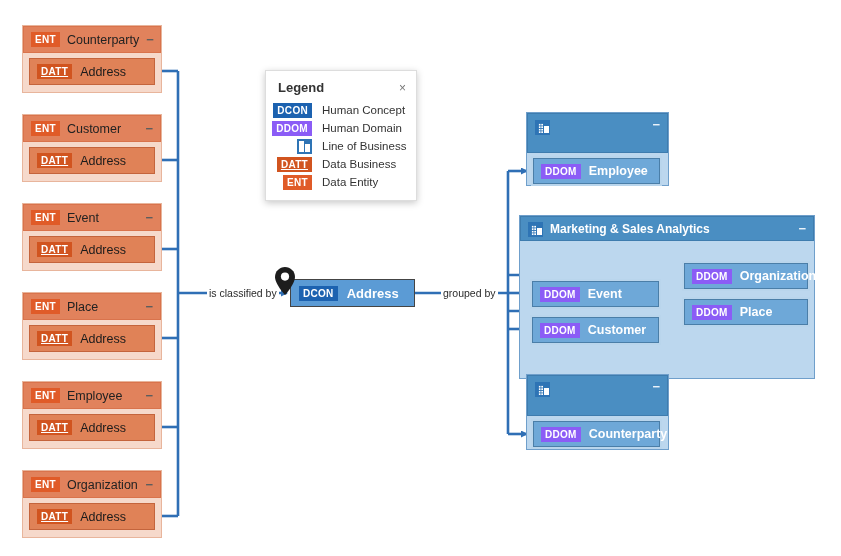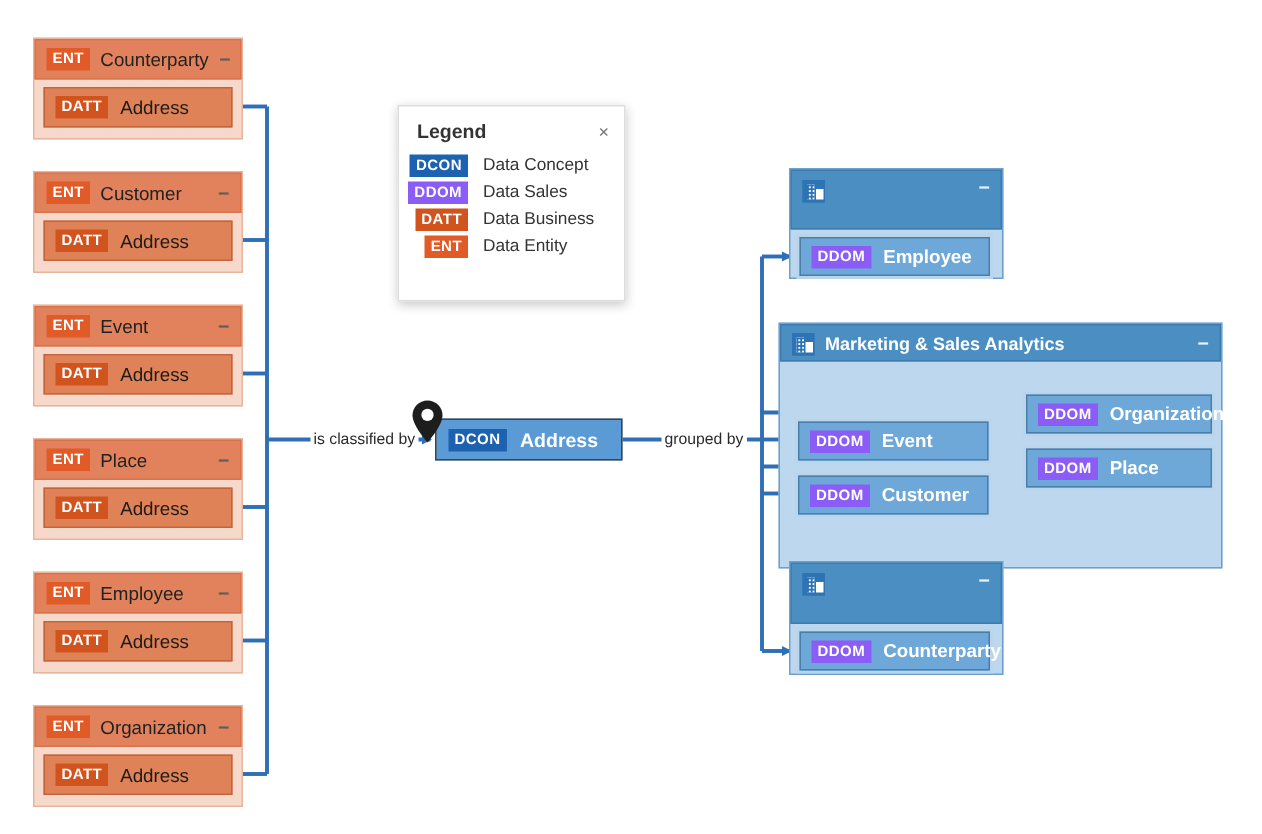--- a/index.html
+++ b/index.html
@@ -33,21 +33,21 @@
     padding:0 7px;box-sizing:border-box;
   }
 
   
   .pill{
     display:inline-block;font-size:10px;font-weight:bold;color:#fff;
     letter-spacing:.3px;line-height:13px;padding:1px 4px;
     box-sizing:border-box;white-space:nowrap;
   }
   .pill-ent{background:#e05b28;}
-  .pill-datt{background:#d1541f;}
+  .pill-datt{background:#d1541f;text-decoration:underline;}
   .pill-dcon{background:#1c62b0;}
   .pill-ddom{background:#8b5cf6;}
 
   .ent-title{font-size:12.5px;color:#222;white-space:nowrap;}
   .datt-title{font-size:12.5px;color:#1b1b1b;white-space:nowrap;}
   .minus{
     margin-left:auto;font-size:13px;color:#5d5d5d;line-height:10px;
     font-weight:bold;
   }
 
@@ -277,27 +277,36 @@
   <div id="legend" style="left:265px;top:70px;width:152px;height:131px;">
     <div class="legend-head">
       <span class="legend-title">Legend</span>
       <span class="legend-x">×</span>
     </div>
     <div class="legend-rows">
       <div class="legend-row">
         <span class="legend-key">
           <span class="pill pill-dcon">DCON</span>
         </span>
-        <span class="legend-lbl">Data Concept</span>
+        <span class="legend-lbl">Human Concept</span>
       </div>
       <div class="legend-row">
         <span class="legend-key">
           <span class="pill pill-ddom">DDOM</span>
         </span>
-        <span class="legend-lbl">Data Sales</span>
+        <span class="legend-lbl">Human Domain</span>
+      </div>
+      <div class="legend-row">
+        <span class="legend-key">
+          <span class="legend-ico">
+              <i></i>
+              <b></b>
+            </span>
+        </span>
+        <span class="legend-lbl">Line of Business</span>
       </div>
       <div class="legend-row">
         <span class="legend-key">
           <span class="pill pill-datt">DATT</span>
         </span>
         <span class="legend-lbl">Data Business</span>
       </div>
       <div class="legend-row">
         <span class="legend-key">
           <span class="pill pill-ent">ENT</span>

